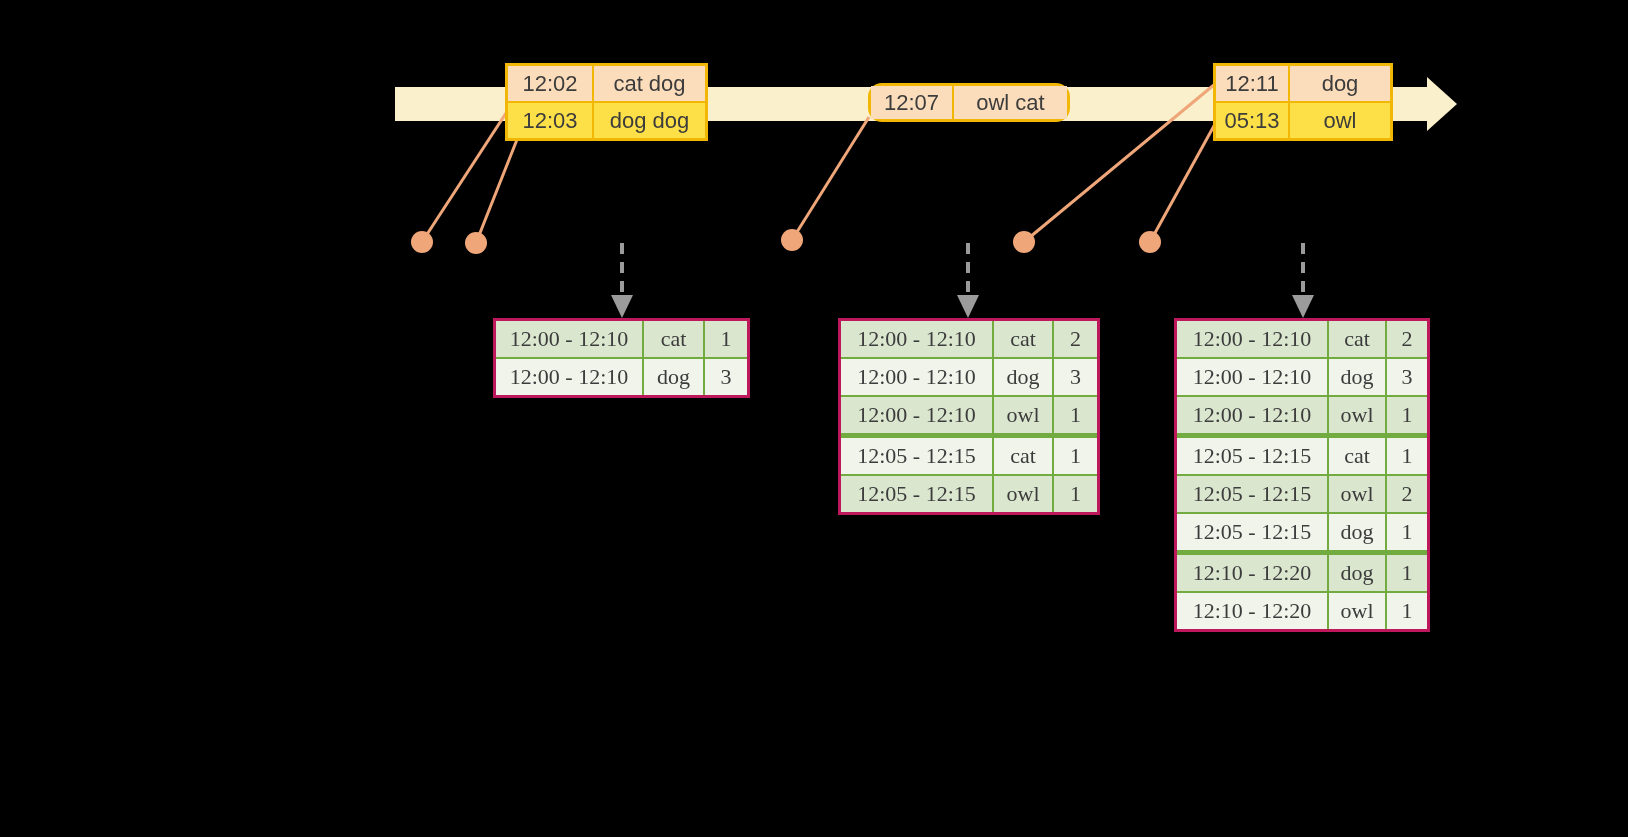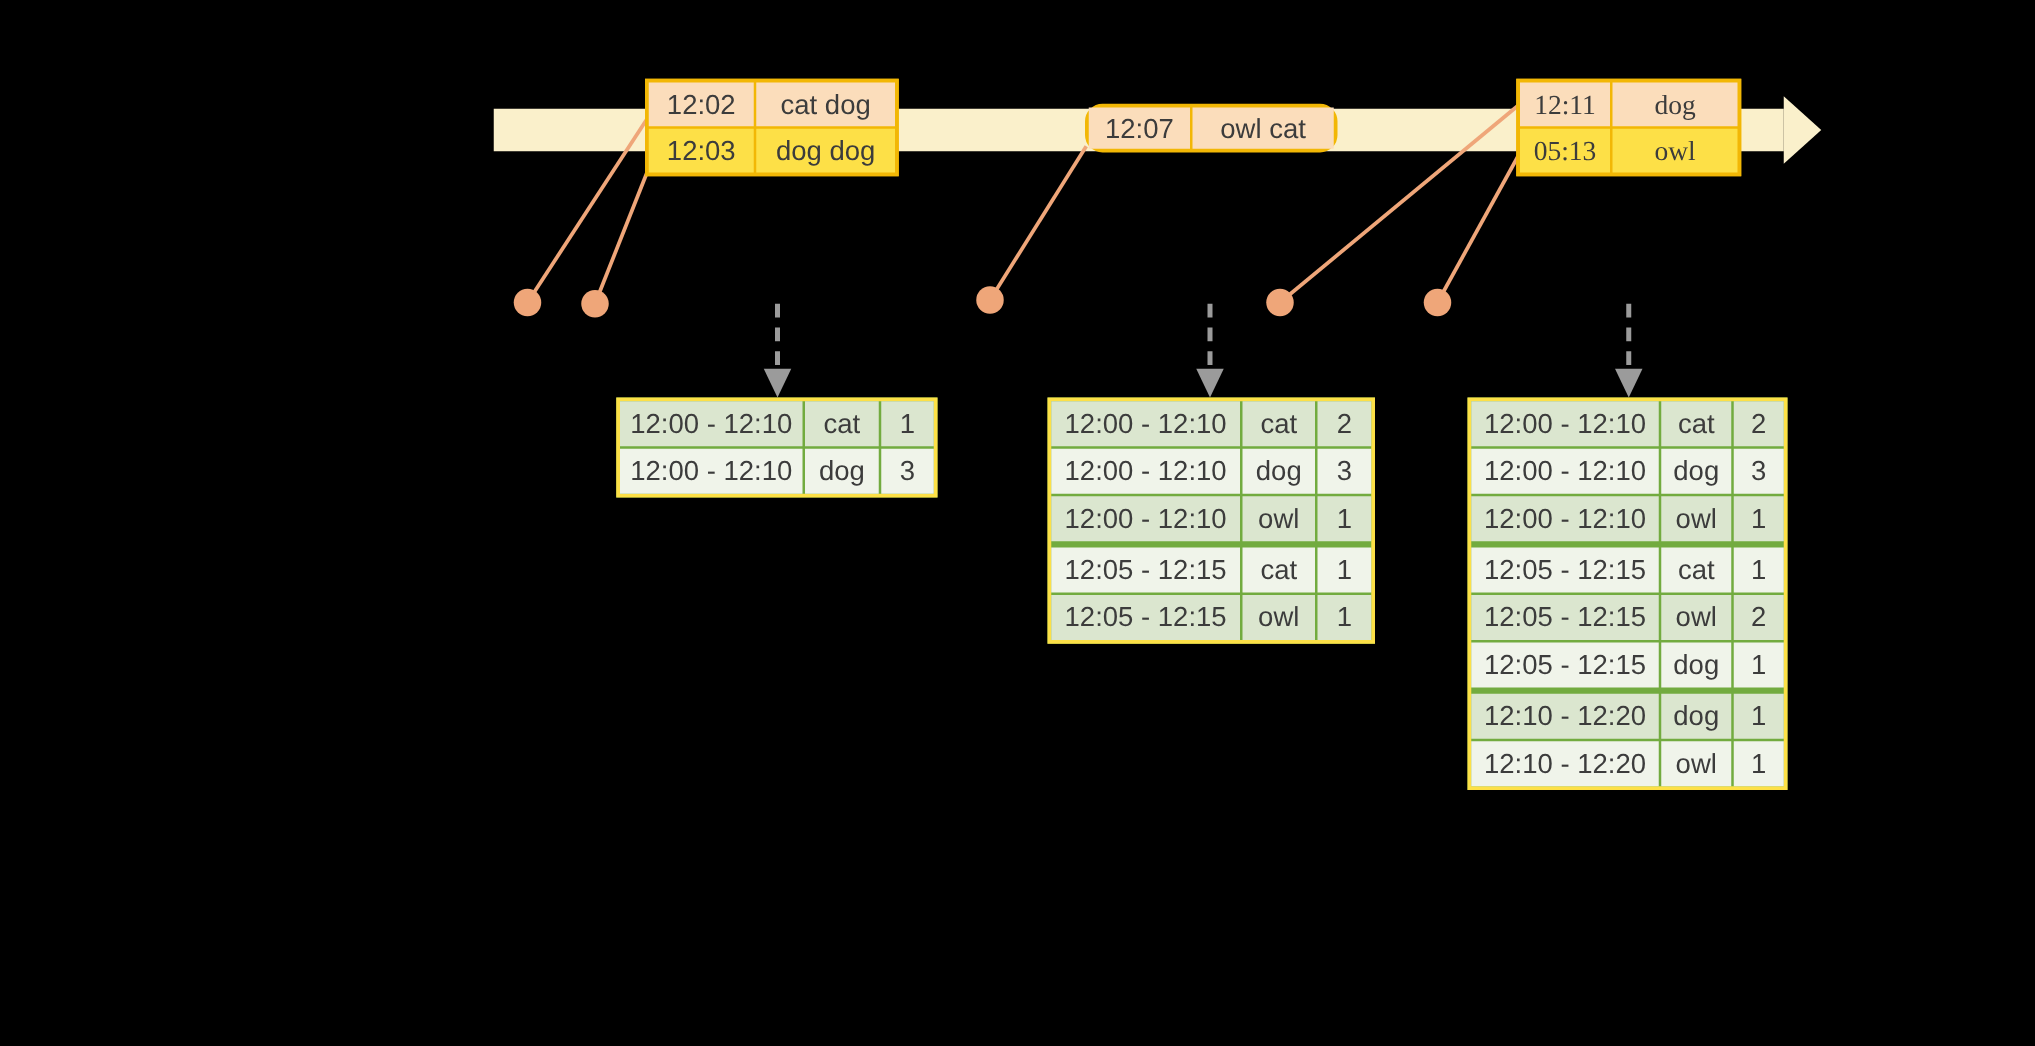--- a/index.html
+++ b/index.html
@@ -30,23 +30,24 @@
     background:#fde047;
     display:flex;align-items:center;justify-content:center;
     font-size:22px;
   }
   .e-row:nth-child(odd) > div{background:#fbddbb;}
 
   
   .g-table{
     position:absolute;
     background:#72ab3f;
-    border:3px solid #fde047;
+    border:3px solid #be185d;
     display:flex;flex-direction:column;gap:2px;
     z-index:2;
+    font-family:Liberation Serif, serif;
   }
   .g-row{
     display:grid;
     grid-template-columns:var(--c1) var(--c2) 1fr;
     gap:2px;
     height:36px;
   }
   .g-row > div{
     background:#f0f4ea;
     display:flex;align-items:center;justify-content:center;
@@ -85,39 +86,39 @@
       <line x1="968" y1="243" x2="968" y2="296"></line>
       <line x1="1303" y1="243" x2="1303" y2="296"></line>
     </g>
     <g fill="#9b9b9b">
       <polygon points="611,295 633,295 622,318"></polygon>
       <polygon points="957,295 979,295 968,318"></polygon>
       <polygon points="1292,295 1314,295 1303,318"></polygon>
     </g>
   </svg>
 
-  <div class="e-table" style="left:516px;top:63px;width:197px;--c1:84px;">
+  <div class="e-table" style="left:505px;top:63px;width:197px;--c1:84px;">
     <div class="e-row" style="height:35px">
       <div>12:02</div>
       <div>cat dog</div>
     </div>
     <div class="e-row" style="height:35px">
       <div>12:03</div>
       <div>dog dog</div>
     </div>
   </div>
 
   <div class="e-table" style="left:868px;top:83px;width:196px;border-radius:14px;--c1:81px;">
     <div class="e-row" style="height:33px">
       <div>12:07</div>
       <div>owl cat</div>
     </div>
   </div>
 
-  <div class="e-table" style="left:1213px;top:63px;width:174px;font-family:Liberation Serif, serif;--c1:72px;">
+  <div class="e-table" style="left:1213px;top:63px;width:174px;--c1:72px;">
     <div class="e-row" style="height:35px">
       <div>12:11</div>
       <div>dog</div>
     </div>
     <div class="e-row" style="height:35px">
       <div>05:13</div>
       <div>owl</div>
     </div>
   </div>
 

